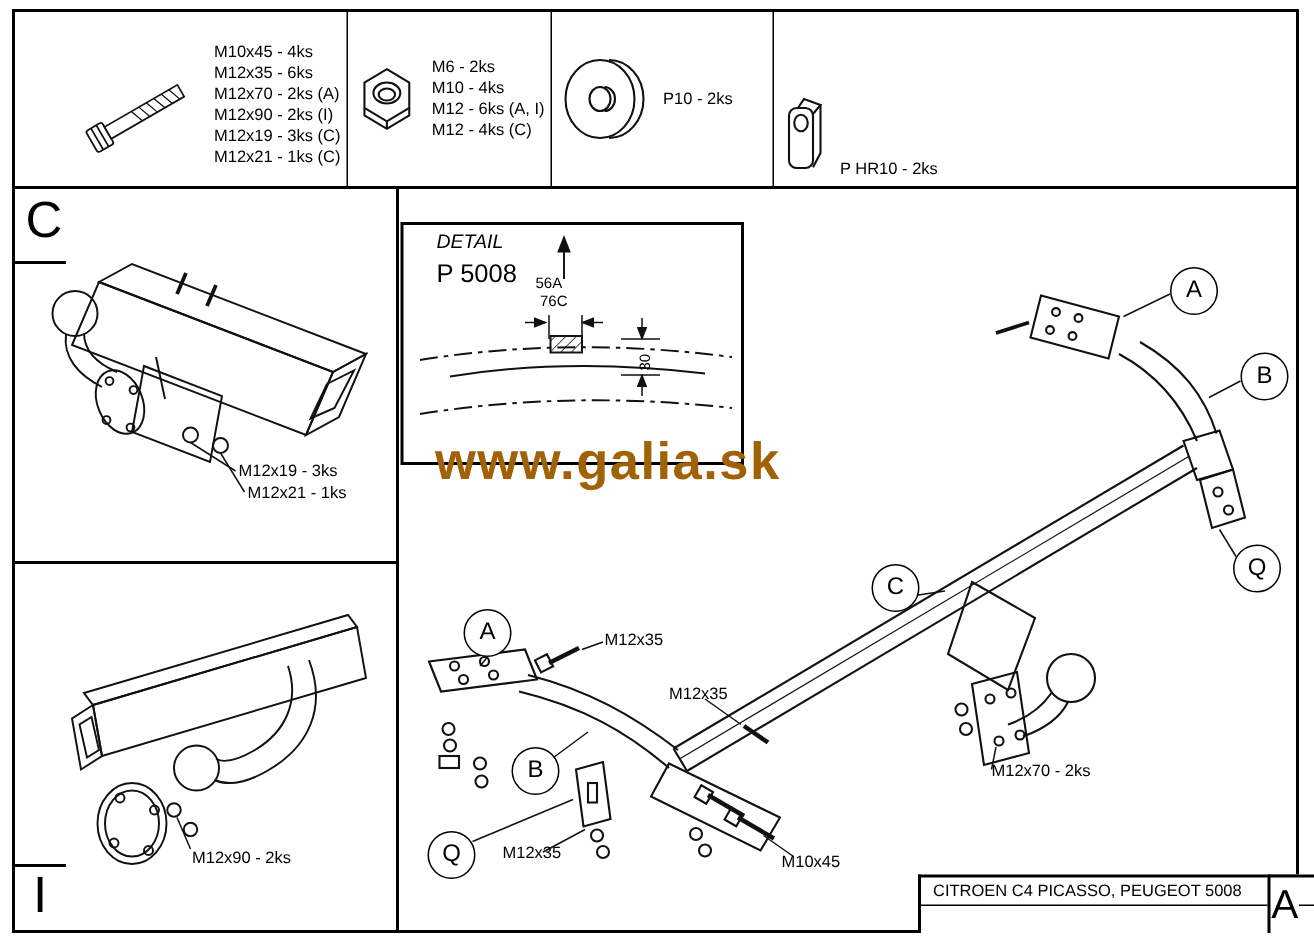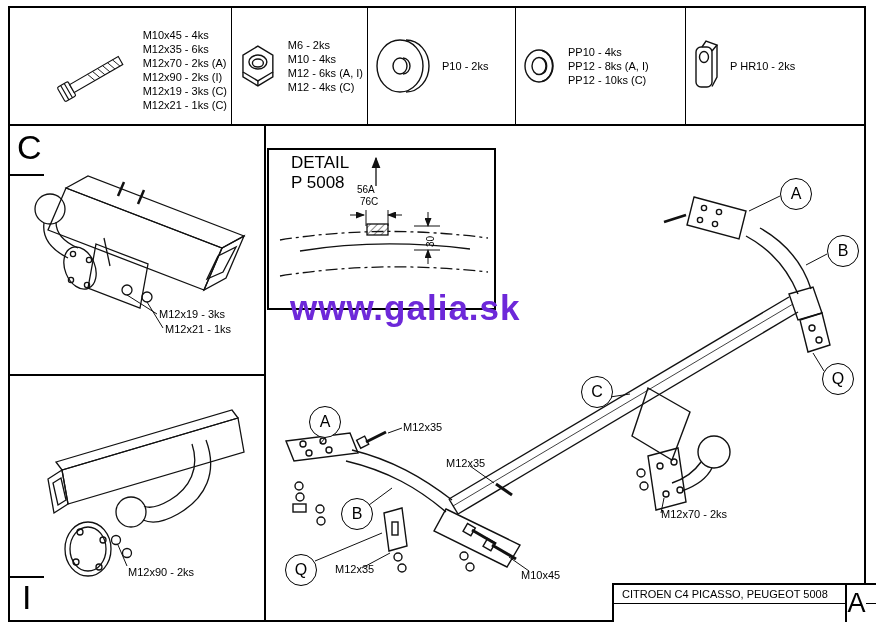--- a/index.html
+++ b/index.html
@@ -6,52 +6,52 @@
   html,body { margin:0; padding:0; background:#fff; }
   .page { position:relative; width:876px; height:632px; background:#fff;
           font-family:"Liberation Sans", sans-serif; color:#000; overflow:hidden; }
   .outer { position:absolute; left:8px; top:6px; width:858px; height:616px;
            border:2px solid #000; z-index:0; }
 
   
   .header { position:absolute; left:10px; top:8px; width:854px; height:118px;
             display:flex; border-bottom:2px solid #000; z-index:3; background:transparent; }
   .hg { display:flex; align-items:center; padding:4px 4px; border-right:1.5px solid #000; height:100%; }
-  .hg:last-child { border-right:none; }
+  .hg:last-child { border-right:none;align-items:flex-end; }
   .hg .txt { font-size:11px; line-height:14px; white-space:nowrap; margin-left:8px; }
   .hg1 { width:222px; align-items:flex-start; padding-top:12px;padding-left:38px; }
   .hg1 .txt { margin-top:8px; }
   .hg2 { width:136px; }
   .hg3 { width:148px; }
   .hg4 { width:170px; }
   .hg5 { flex:1; }
 
   
   .panelC { position:absolute; left:10px; top:126px; width:256px; height:250px;
             border-right:2px solid #000; border-bottom:2px solid #000; z-index:1; }
   .panelI { position:absolute; left:10px; top:376px; width:256px; height:244px;
             border-right:2px solid #000; z-index:1; }
   .big-letter { position:absolute; font-size:34px; z-index:4; }
   .tick { position:absolute; width:34px; height:2px; background:#000; z-index:4; }
 
   
   .detailBox { position:absolute; left:267px; top:148px; width:229px; height:162px;
                border:2px solid #000; z-index:1; background:transparent; }
-  .detail-title { position:absolute; left:291px; top:153px; font-size:17px; z-index:4; }
+  .detail-title { position:absolute; left:291px; top:153px; font-size:13px; z-index:4;font-style:italic; }
   .detail-subtitle { position:absolute; left:291px; top:173px; font-size:17px; z-index:4; }
   .dim { position:absolute; font-size:10px; z-index:4; white-space:nowrap; }
 
   
   .lbl { position:absolute; font-size:11px; white-space:nowrap; z-index:4; }
   .balloon { position:absolute; width:32px; height:32px; border:1.6px solid #000;
              border-radius:50%; background:#fff; display:flex; align-items:center;
              justify-content:center; font-size:16px; z-index:4; }
 
   .watermark { position:absolute; left:290px; top:288px; font-size:35px; font-weight:700;
-               letter-spacing:1px; color:#6d28d9; z-index:1; }
+               letter-spacing:1px; color:#a16207; z-index:1; }
 
   .art { position:absolute; left:0; top:0; z-index:2; }
 
   
   .titleBlock { position:absolute; left:612px; top:583px; width:267px; height:39px;
                 border-left:2px solid #000; border-top:2px solid #000; font-size:11px; z-index:4; background:#fff; }
   .titleBlock .r1 { height:19px; border-bottom:1.5px solid #000; display:flex; align-items:center; padding-left:8px; }
   .titleBlock .r2 { height:17px; display:flex; align-items:center; padding-left:8px; }
   .cornerA { position:absolute; left:845px; top:583px; width:21px; height:39px;
              border-left:2px solid #000; border-top:2px solid #000; display:flex;
@@ -109,35 +109,20 @@
           <path d="M34,6 A23,26 0 0 1 34,58"></path>
           <ellipse cx="28" cy="32" rx="7" ry="8"></ellipse>
           <path d="M31,24 A7,8 0 0 1 31,40"></path>
         </g>
       </svg>
       <div class="txt">
         <div>P10 - 2ks</div>
       </div>
     </div>
 
-    <div class="hg hg4">
-      <svg width="40" height="42" viewBox="0 0 40 42">
-        <g stroke="#111" fill="none" stroke-width="1.4">
-          <ellipse cx="19" cy="21" rx="14" ry="16"></ellipse>
-          <path d="M22,5.5 A14,16 0 0 1 22,36.5"></path>
-          <ellipse cx="19" cy="21" rx="7" ry="8.5"></ellipse>
-          <path d="M21.5,12.8 A7,8.5 0 0 1 21.5,29.2"></path>
-        </g>
-      </svg>
-      <div class="txt">
-        <div>PP10 - 4ks</div>
-        <div>PP12 - 8ks (A, I)</div>
-        <div>PP12 - 10ks (C)</div>
-      </div>
-    </div>
 
     <div class="hg hg5">
       <svg width="32" height="58" viewBox="0 0 32 58">
         <g stroke="#111" fill="none" stroke-width="1.4">
           <rect x="6" y="10" width="16" height="40" rx="5"></rect>
           <path d="M12,10 L16,4 L27,8 L22,14"></path>
           <path d="M27,8 L27,40 L22,49.5"></path>
           <ellipse cx="14" cy="20" rx="4.5" ry="5.5"></ellipse>
         </g>
       </svg>

